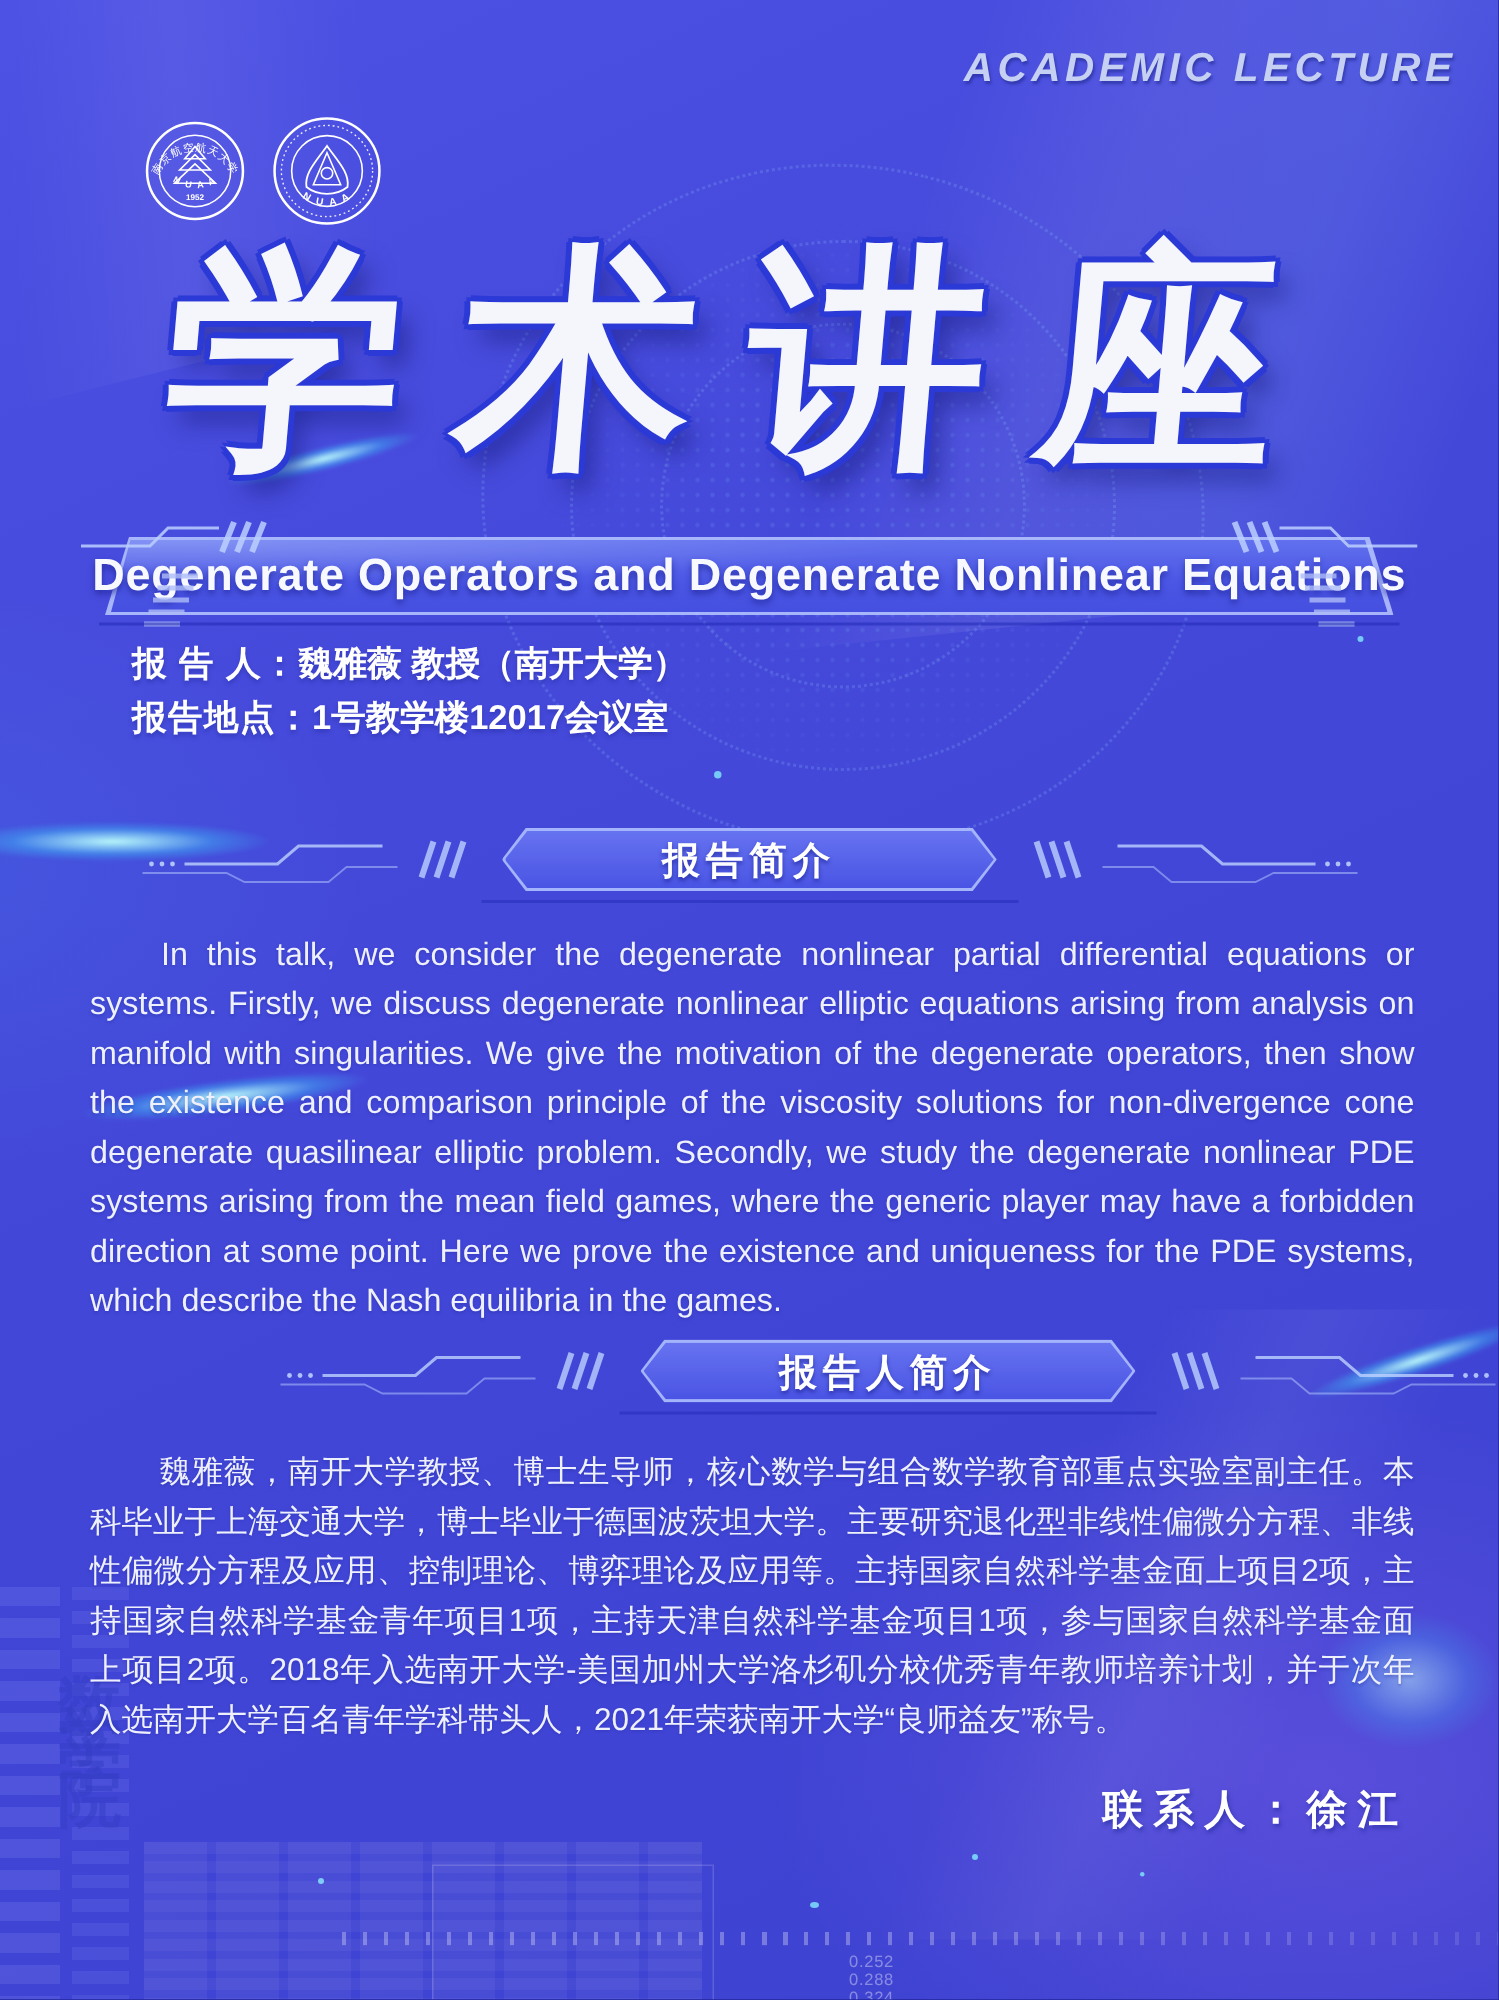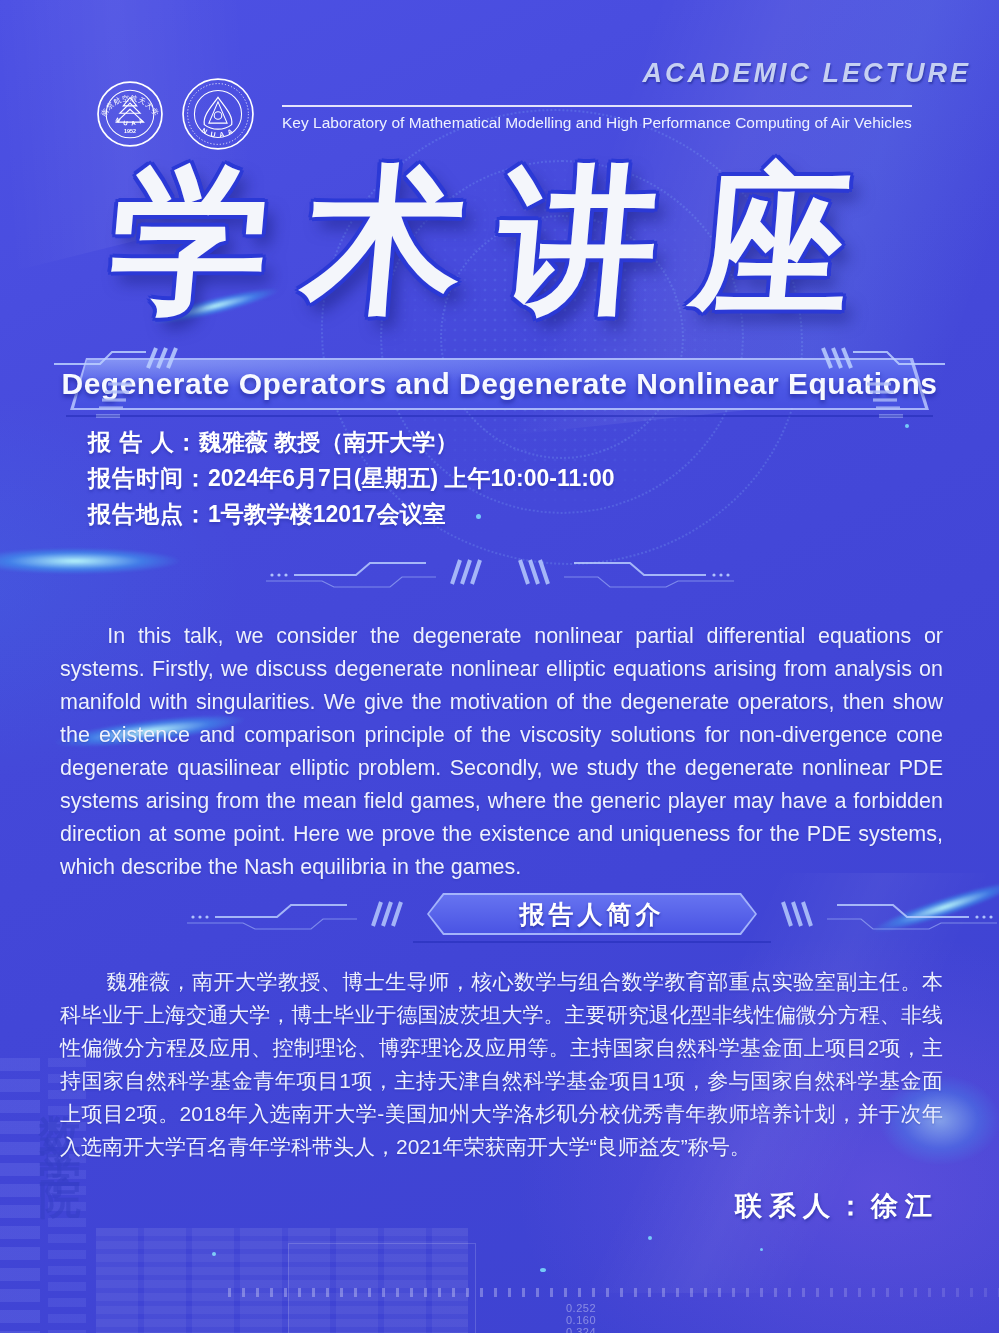--- a/index.html
+++ b/index.html
@@ -52,21 +52,21 @@
   .tick-strip{position:absolute;left:228px;top:1288px;right:0;height:9px;opacity:.45;
     background:repeating-linear-gradient(90deg,rgba(255,255,255,.65) 0 3px,transparent 3px 14px);
     -webkit-mask:linear-gradient(90deg,#000 45%,rgba(0,0,0,.35));
     mask:linear-gradient(90deg,#000 45%,rgba(0,0,0,.35));}
   .ruler-numbers{position:absolute;left:566px;top:1302px;display:flex;
     font-size:11px;color:rgba(255,255,255,.38);letter-spacing:.5px;flex-direction:column;}
   .ruler-numbers span{width:77px;}
   
   .tagline{position:absolute;top:30px;right:28px;font-style:italic;font-weight:900;
     font-size:27px;letter-spacing:3px;color:#c6d0f2;
-    text-shadow:1px 2px 2px rgba(35,45,150,.65);margin-top:28px;}
+    text-shadow:1px 2px 2px rgba(35,45,150,.65);}
   .header{position:absolute;left:96px;top:68px;right:40px;display:flex;align-items:center;}
   .logo{flex:0 0 auto;}
   .logo svg{display:block;}
   .lab-names{margin-left:26px;}
   .lab-zh{font-size:26px;font-weight:700;letter-spacing:1px;color:#ffffff;
     text-shadow:0 2px 3px rgba(30,40,150,.4);white-space:nowrap;}
   .lab-divider{height:2px;background:rgba(255,255,255,.85);margin:8px 0 7px 0;}
   .lab-en{font-size:15.5px;font-weight:500;color:#eef2ff;white-space:nowrap;}
   
   .main-title{position:absolute;left:0;right:0;top:158px;text-align:center;
@@ -151,21 +151,21 @@
   <div class="spark" style="left:212px;top:1252px;width:4px;height:4px;"></div>
   <div class="spark" style="left:760px;top:1248px;width:3px;height:3px;"></div>
   <div class="barcode-left"></div>
   <div class="barcode-left2"></div>
   <div class="grid-panel"></div>
   <div class="outline-box"></div>
   <div class="watermark">数学学院</div>
   <div class="tick-strip"></div>
   <div class="ruler-numbers">
     <span>0.252</span>
-      <span>0.160</span>
+      <span>0.288</span>
       <span>0.324</span>
       <span>0.360</span>
       <span>0.396</span>
   </div>
 
   <div class="tagline">ACADEMIC LECTURE</div>
 
   <div class="header">
     <div class="logo">
       <svg width="68" height="88" viewBox="0 0 100 128">
@@ -192,21 +192,20 @@
           <path d="M50 38 C60 52 70 62 68 74 C58 82 42 82 32 74 C30 62 40 52 50 38 Z" stroke-width="1.6"></path>
           <path d="M50 44 L62 72 L38 72 Z" stroke-width="1.4"></path>
           <circle cx="50" cy="62" r="5" stroke-width="1.4"></circle>
           <path id="arcBot2" d="M16 68 A 37 37 0 0 0 84 68" stroke="none"></path>
         </g>
         <text font-size="9" fill="#ffffff" font-weight="bold" letter-spacing="2"><textPath href="#arcBot2" startOffset="50%" text-anchor="middle">N U A A</textPath></text>
       </svg>
     </div>
     <div class="lab-names">
       <div class="lab-divider"></div>
-      <div class="lab-en">Key Laboratory of Mathematical Modelling and High Performance Computing of Air Vehicles</div>
     </div>
   </div>
 
   <div class="main-title">学术讲座</div>
 
   <div class="banner-wrap">
     <div class="banner-outer"></div>
     <div class="banner-inner"></div>
     <div class="banner-text">Degenerate Operators and Degenerate Nonlinear Equations</div>
     <svg class="corner-deco" style="left:18px;top:-12px;" width="130" height="24" viewBox="0 0 130 24">
@@ -245,23 +244,20 @@
           <path d="M14 20 H38"></path>
           <path d="M11 28 H35"></path>
           <path d="M8 36 H32"></path>
       </g>
     </svg>
   </div>
 
   <div class="info">
     <div class="info-row">
       <span class="lbl">报 告 人：</span><span>魏雅薇 教授（南开大学）</span>
-    </div>
-    <div class="info-row">
-      <span class="lbl">报告时间：</span><span>2024年6月7日(星期五) 上午10:00-11:00</span>
     </div>
     <div class="info-row">
       <span class="lbl">报告地点：</span><span>1号教学楼12017会议室</span>
     </div>
   </div>
 
   <div class="section-head sec1">
     <svg class="wing" width="230" height="40" viewBox="0 0 230 40">
       <g stroke="#bcd0ff" fill="none">
         <circle cx="8" cy="23" r="1.6" fill="#bcd0ff" stroke="none"></circle>
@@ -269,20 +265,25 @@
           <circle cx="22" cy="23" r="1.6" fill="#bcd0ff" stroke="none"></circle>
         <path d="M30 23 H92 L106 11 H162" stroke-width="2" opacity=".9"></path>
         <path d="M2 29 H58 L70 35 H126 L138 25 H172" stroke-width="1.2" opacity=".55"></path>
         <g stroke-width="4" opacity=".9">
             <path d="M196 8 L188 32"></path>
             <path d="M206 8 L198 32"></path>
             <path d="M216 8 L208 32"></path>
           </g>
       </g>
     </svg>
+    <div class="badge">
+      <div class="badge-outer"></div>
+        <div class="badge-inner"></div>
+      <div class="badge-text">报告简介</div>
+    </div>
     <svg class="wing right" width="230" height="40" viewBox="0 0 230 40">
       <g stroke="#bcd0ff" fill="none">
         <circle cx="8" cy="23" r="1.6" fill="#bcd0ff" stroke="none"></circle>
           <circle cx="15" cy="23" r="1.6" fill="#bcd0ff" stroke="none"></circle>
           <circle cx="22" cy="23" r="1.6" fill="#bcd0ff" stroke="none"></circle>
         <path d="M30 23 H92 L106 11 H162" stroke-width="2" opacity=".9"></path>
         <path d="M2 29 H58 L70 35 H126 L138 25 H172" stroke-width="1.2" opacity=".55"></path>
         <g stroke-width="4" opacity=".9">
             <path d="M196 8 L188 32"></path>
             <path d="M206 8 L198 32"></path>

